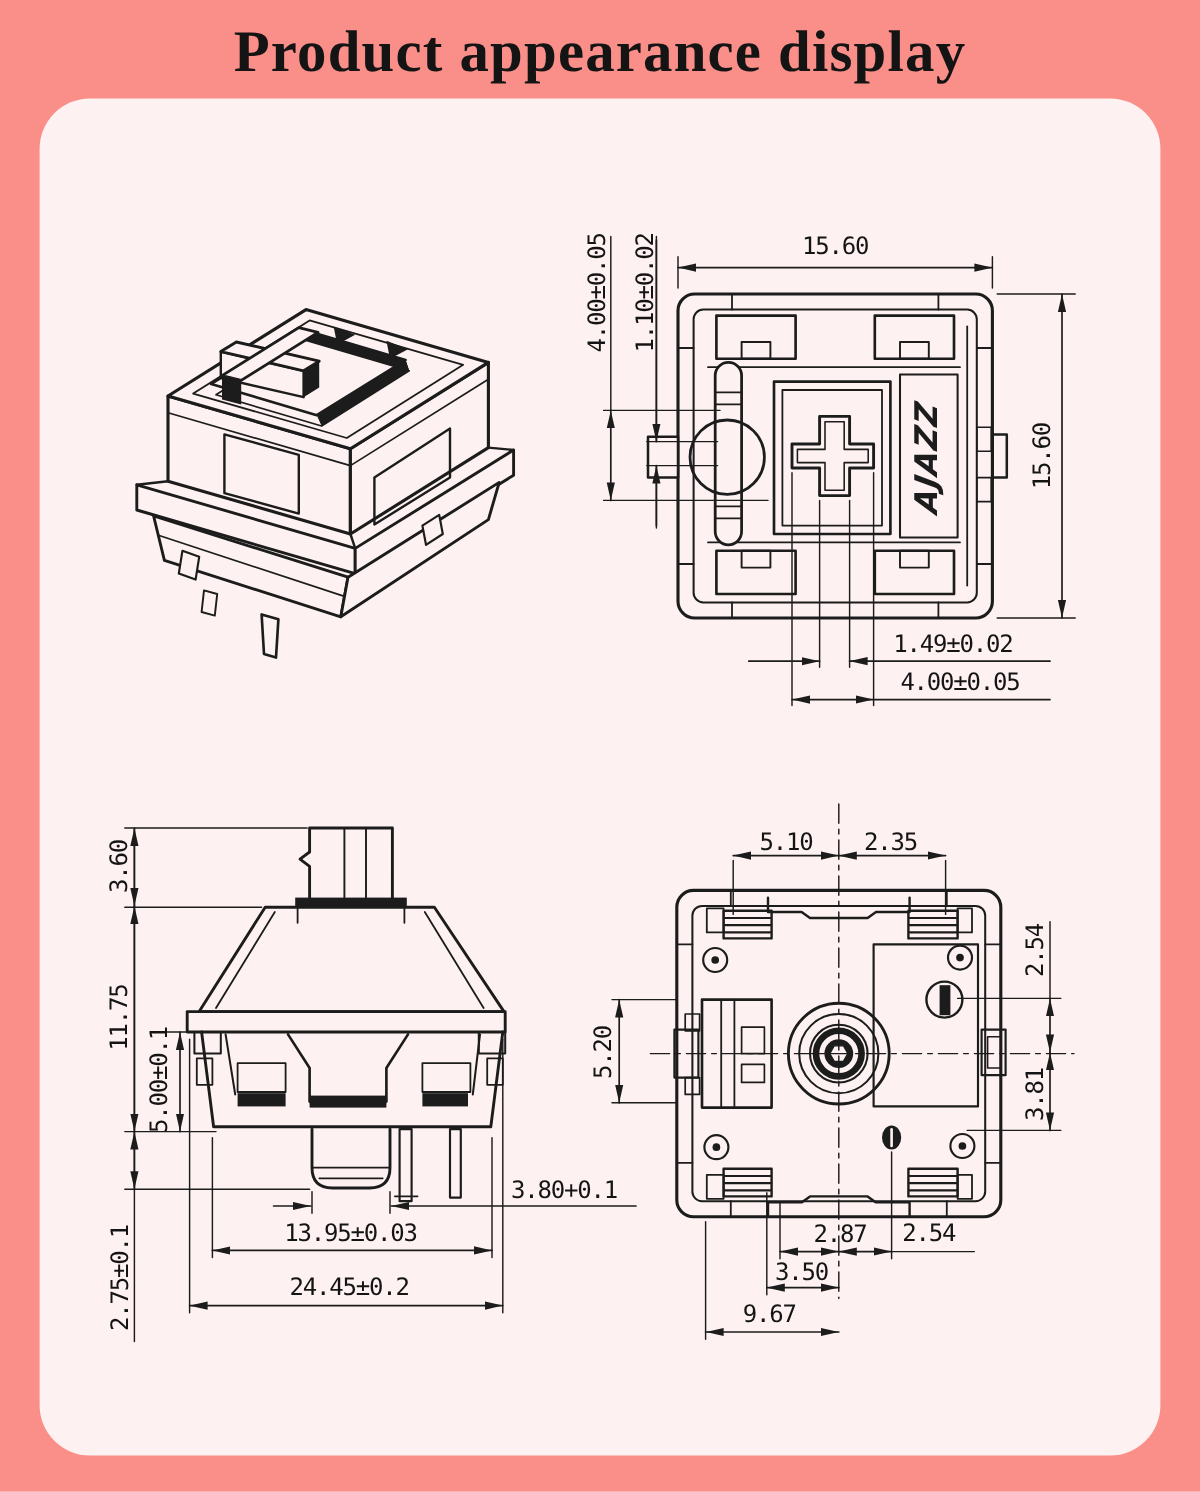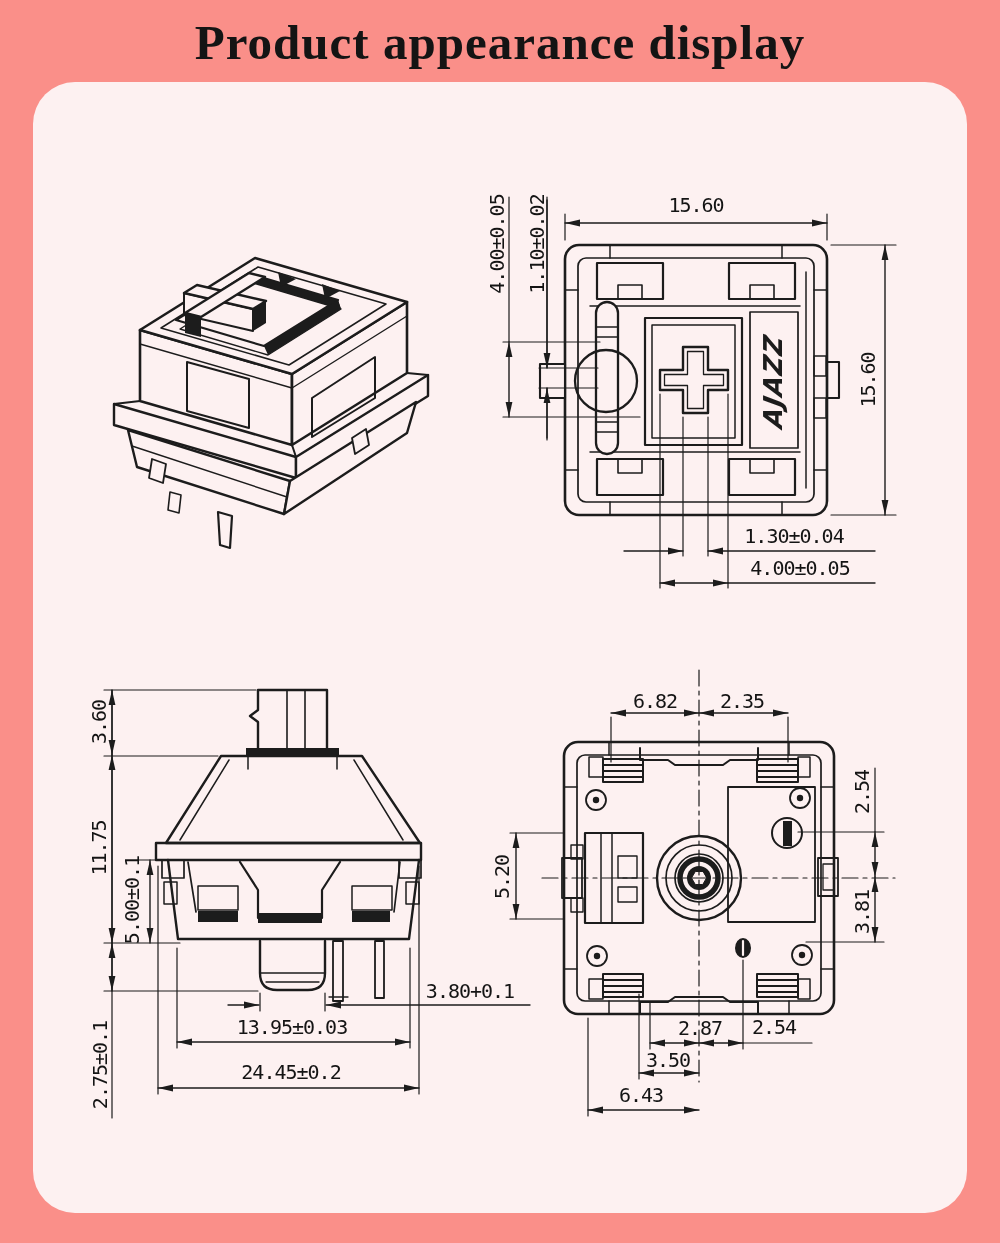--- a/index.html
+++ b/index.html
@@ -255,34 +255,34 @@
       <line x1="699" y1="1043" x2="743" y2="1043" stroke-width="1.4" marker-start="url(#arw)" marker-end="url(#arw)"></line>
       <line x1="639" y1="1073" x2="699" y2="1073" stroke-width="1.4" marker-start="url(#arw)" marker-end="url(#arw)"></line>
       <line x1="588" y1="1110" x2="699" y2="1110" stroke-width="1.4" marker-start="url(#arw)" marker-end="url(#arw)"></line>
     </g>
   </svg>
 
   <span class="dim" style="left:696px;top:205px">15.60</span>
   <span class="dim v" style="left:868px;top:380px">15.60</span>
   <span class="dim v" style="left:497px;top:244px">4.00±0.05</span>
   <span class="dim v" style="left:537px;top:244px">1.10±0.02</span>
-  <span class="dim" style="left:794px;top:536px">1.30±0.04</span>
+  <span class="dim" style="left:794px;top:536px">1.49±0.02</span>
   <span class="dim" style="left:800px;top:568px">4.00±0.05</span>
   <span class="logo" style="left:773px;top:381px">AJAZZ</span>
 
   <span class="dim v" style="left:99px;top:722px">3.60</span>
   <span class="dim v" style="left:99px;top:848px">11.75</span>
   <span class="dim v" style="left:132px;top:900px">5.00±0.1</span>
   <span class="dim v" style="left:100px;top:1065px">2.75±0.1</span>
   <span class="dim" style="left:470px;top:991px">3.80+0.1</span>
   <span class="dim" style="left:292px;top:1027px">13.95±0.03</span>
   <span class="dim" style="left:291px;top:1072px">24.45±0.2</span>
 
-  <span class="dim" style="left:655px;top:701px">6.82</span>
+  <span class="dim" style="left:655px;top:701px">5.10</span>
   <span class="dim" style="left:742px;top:701px">2.35</span>
   <span class="dim v" style="left:862px;top:792px">2.54</span>
   <span class="dim v" style="left:862px;top:912px">3.81</span>
   <span class="dim v" style="left:502px;top:877px">5.20</span>
   <span class="dim" style="left:700px;top:1028px">2.87</span>
   <span class="dim" style="left:774px;top:1027px">2.54</span>
   <span class="dim" style="left:668px;top:1060px">3.50</span>
-  <span class="dim" style="left:641px;top:1095px">6.43</span>
+  <span class="dim" style="left:641px;top:1095px">9.67</span>
 </div>
 
 </body></html>

